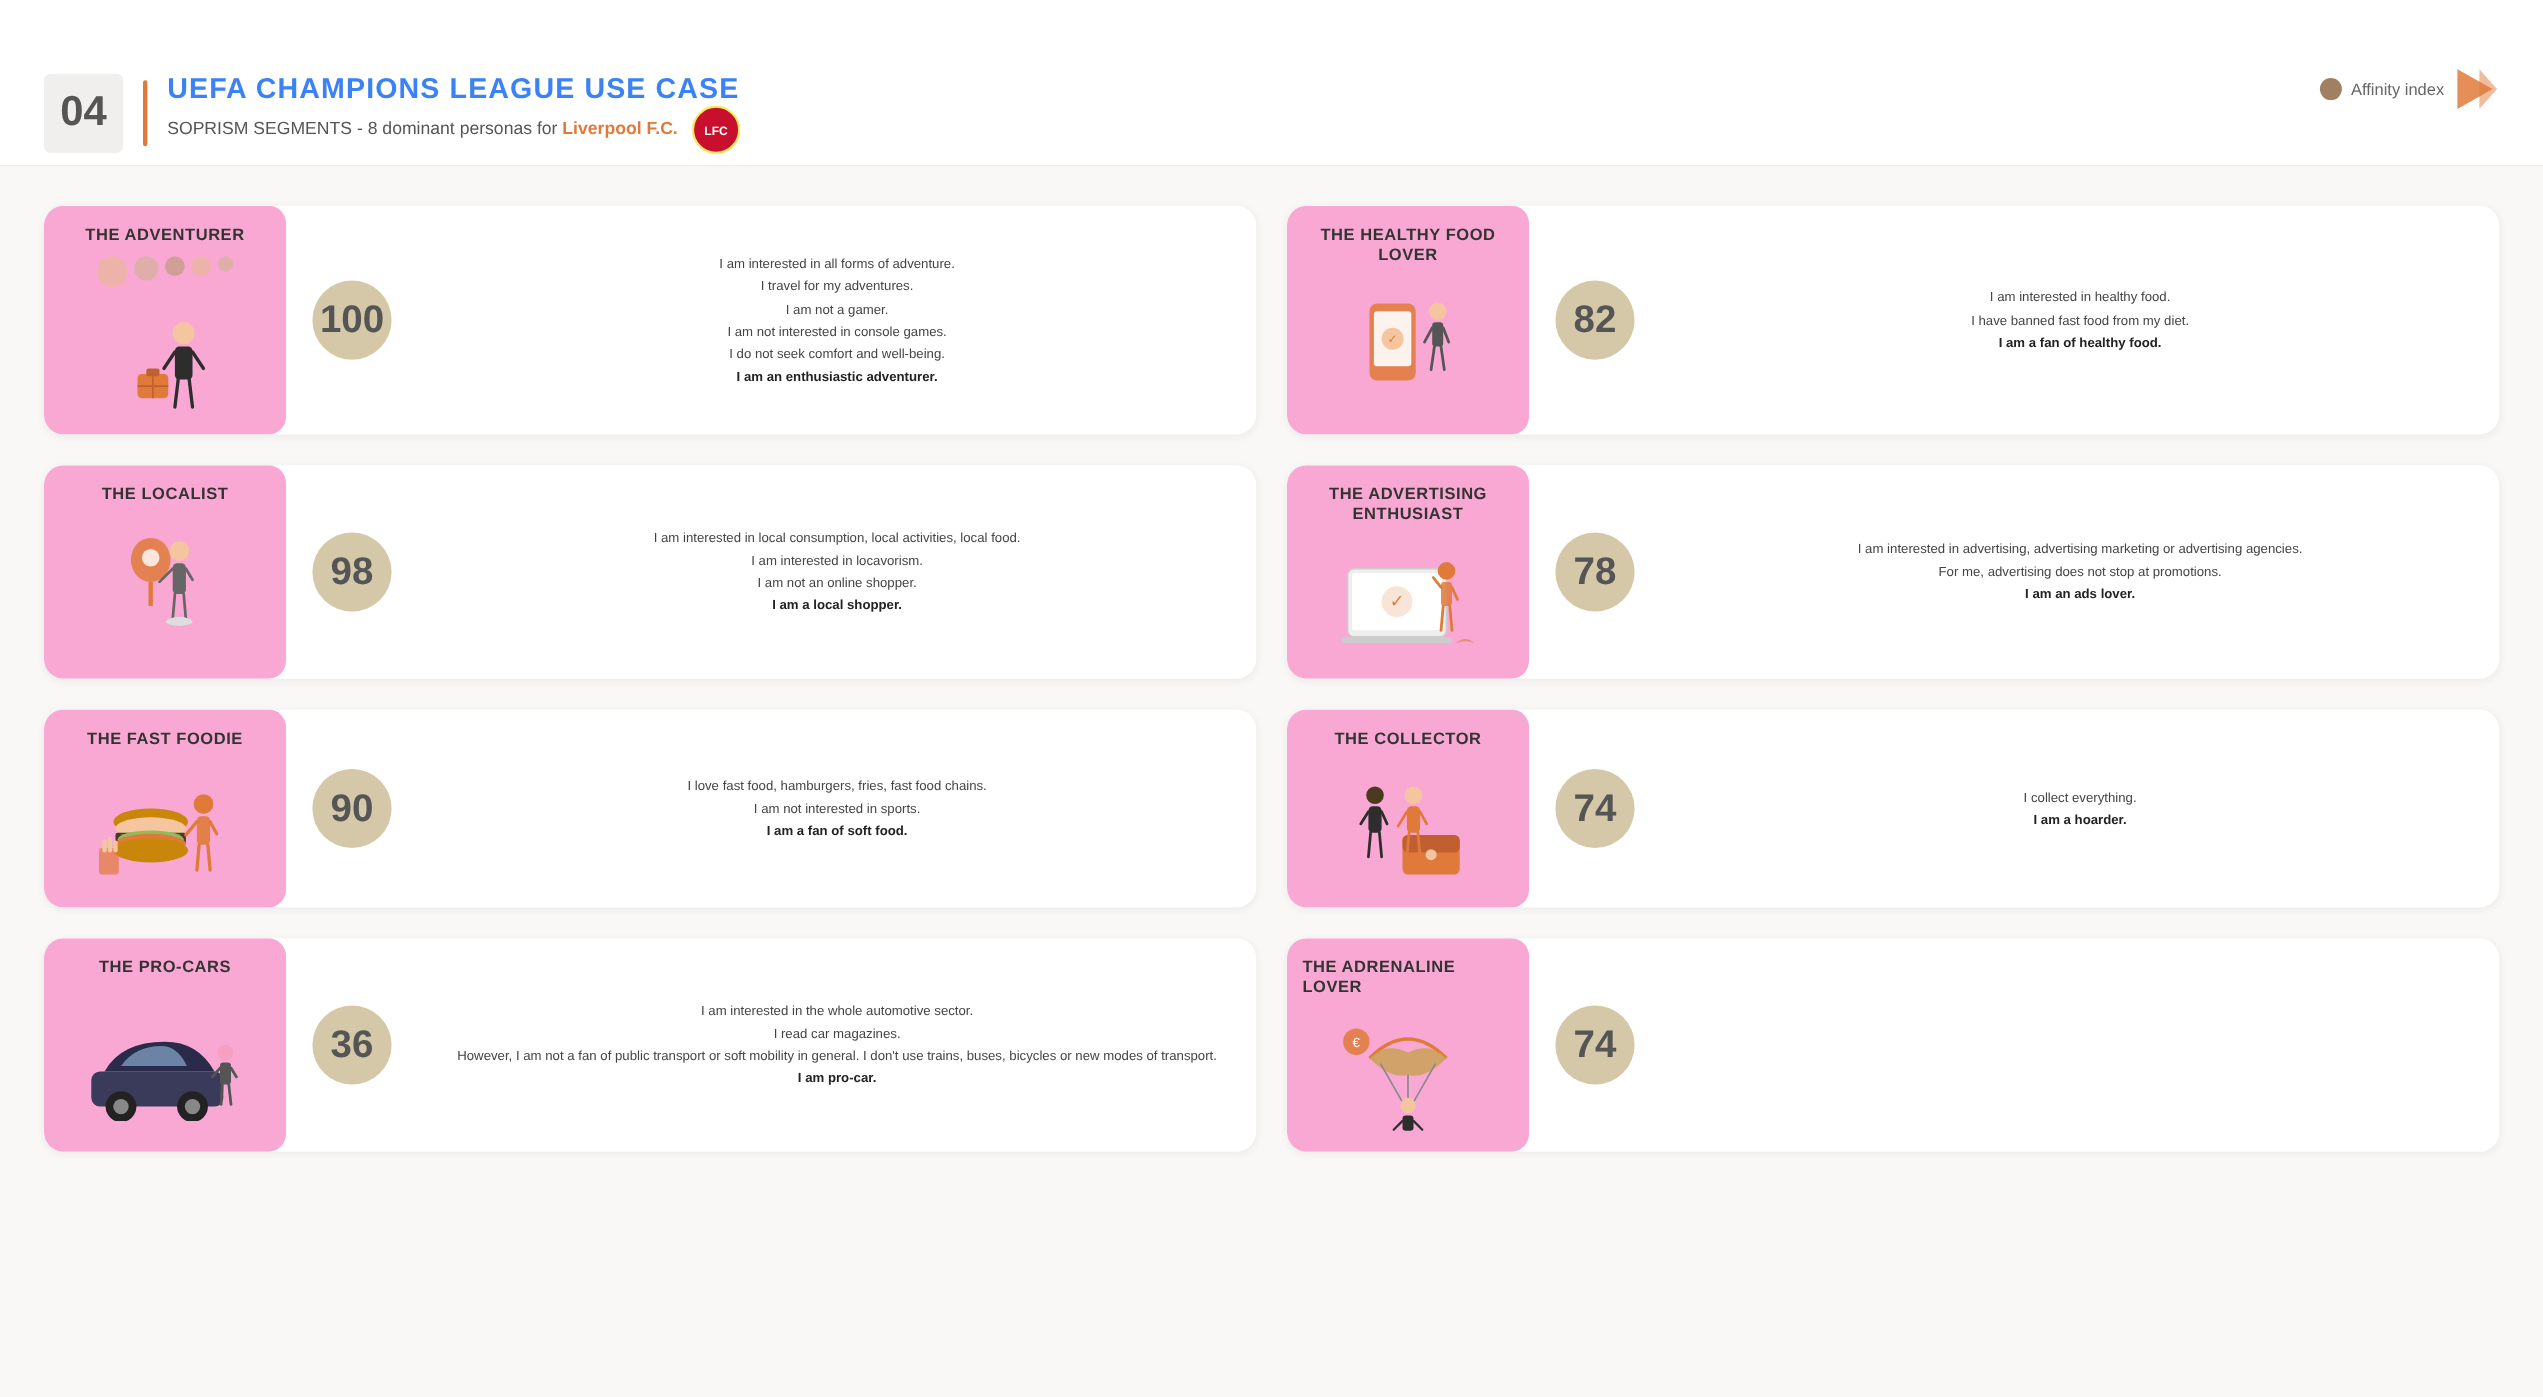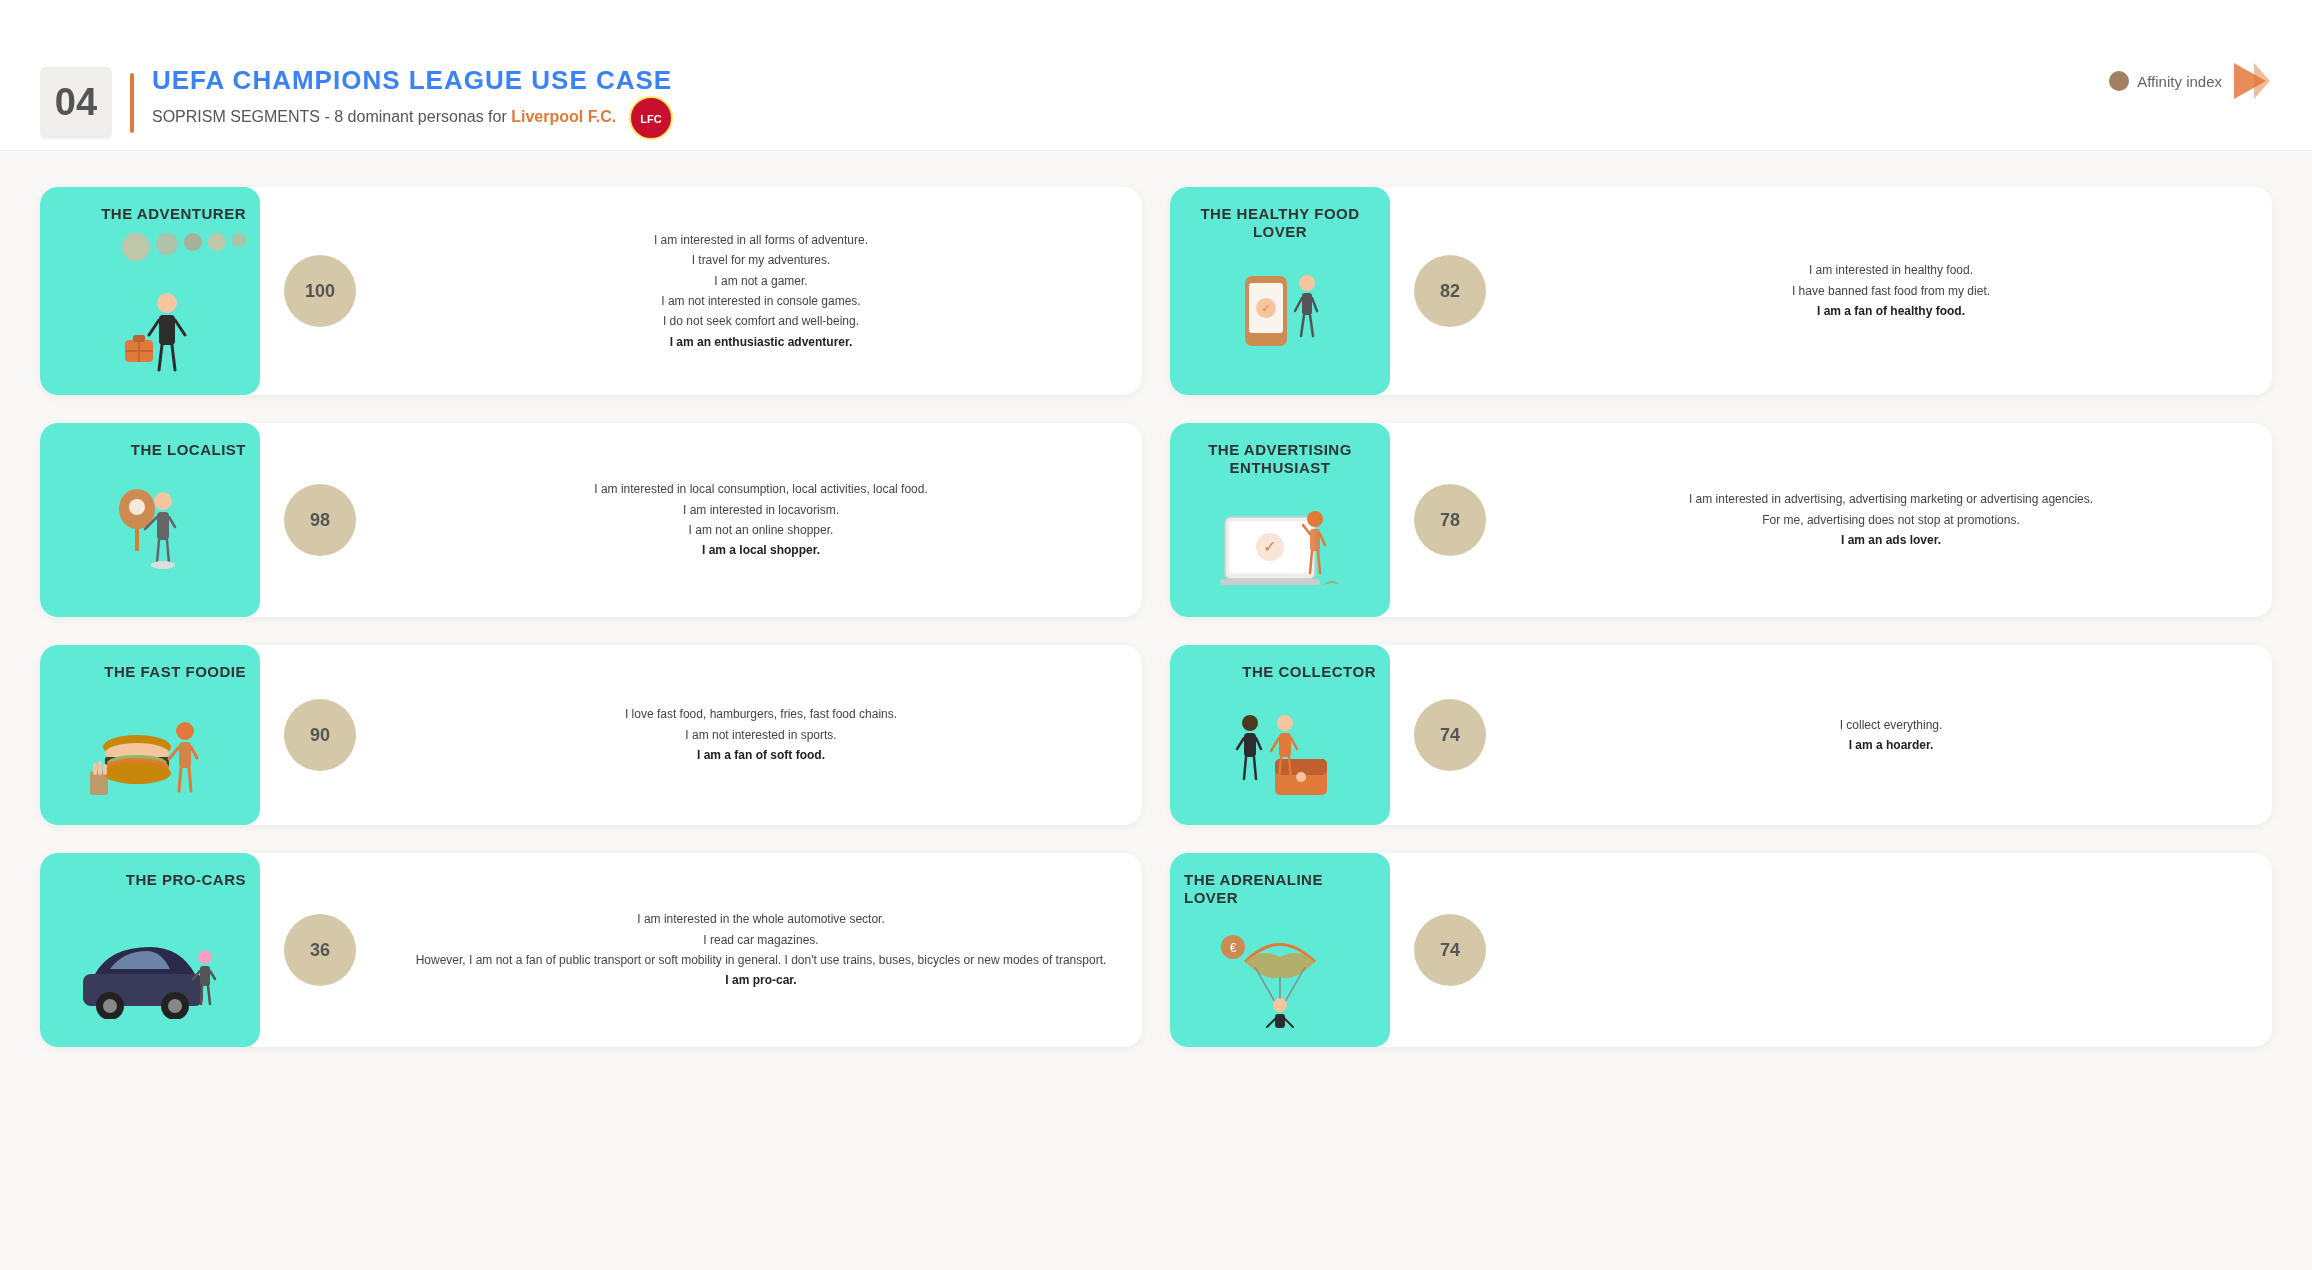--- a/index.html
+++ b/index.html
@@ -122,29 +122,29 @@
       border-radius: 18px;
       display: flex;
       flex-direction: row;
       align-items: center;
       overflow: hidden;
       box-shadow: 0 2px 8px rgba(0,0,0,0.06);
       min-height: 180px;
     }
 
     .persona-illustration {
-      background: #5eead4;
+      background: #f9a8d4;
       border-radius: 16px;
       width: 220px;
       min-width: 220px;
       height: 100%;
       min-height: 180px;
       display: flex;
       flex-direction: column;
-      align-items: flex-end;
+      align-items: center;
       justify-content: flex-start;
       padding: 18px 14px 10px 14px;
       position: relative;
     }
 
     .persona-name {
       font-size: 15px;
       font-weight: 700;
       color: #333;
       text-transform: uppercase;
@@ -155,21 +155,21 @@
     }
 
     .persona-score {
       background: #d4c8a8;
       border-radius: 50%;
       width: 72px;
       height: 72px;
       display: flex;
       align-items: center;
       justify-content: center;
-      font-size: 18px;
+      font-size: 35px;
       font-weight: 700;
       color: #555;
       margin: 0 24px;
       flex-shrink: 0;
     }
 
     .persona-desc {
       flex: 1;
       padding: 24px 32px;
       font-size: 12px;

